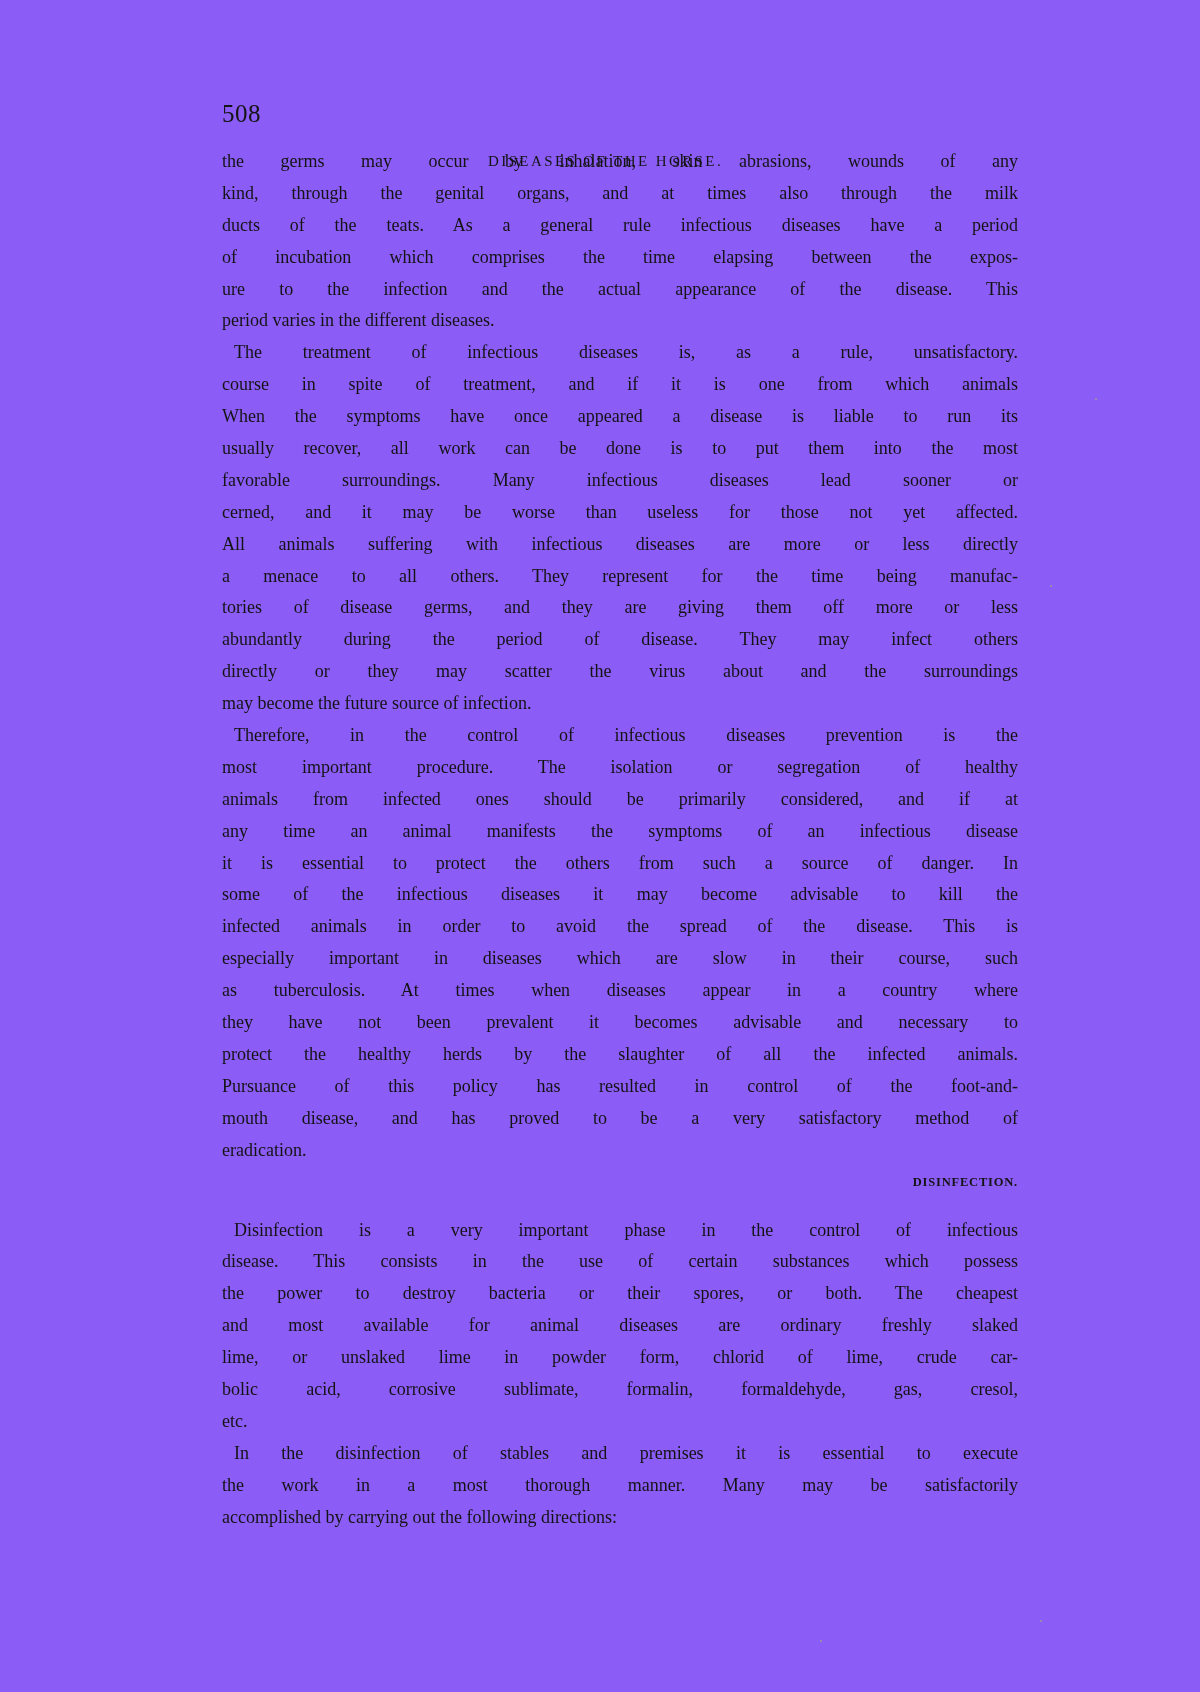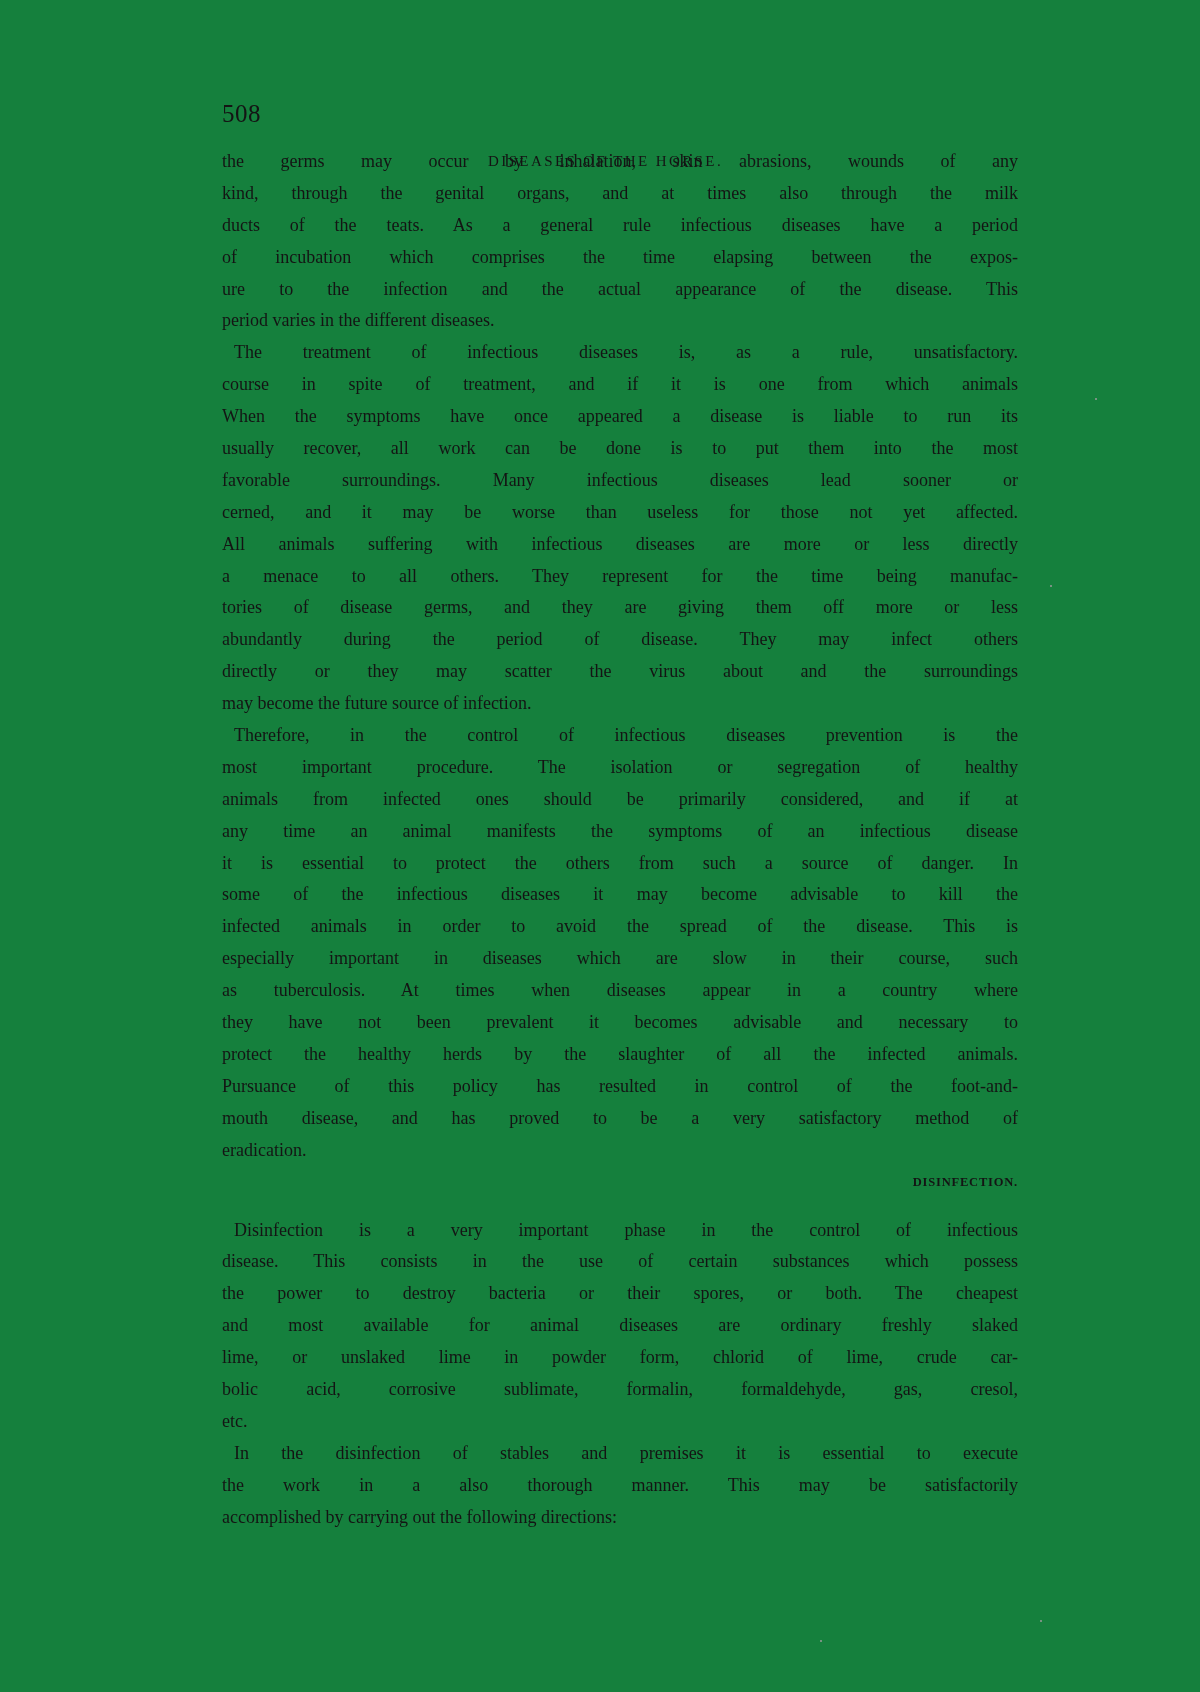--- a/index.html
+++ b/index.html
@@ -14,21 +14,21 @@
       overflow: hidden;
       font-family: "Liberation Serif", "DejaVu Serif", serif;
       color: #141414;
     }
     .page {
       position: absolute;
       left: 0;
       top: 0;
       width: 1200px;
       height: 1692px;
-      background: #15803d;
+      background: #8b5cf6;
     }
     .running-head {
       position: absolute;
       left: 222px;
       top: 100px;
       width: 800px;
       height: 30px;
     }
     .page-number {
       position: absolute;
@@ -145,21 +145,21 @@
       <span class="line">disease.  This consists in the use of certain substances which possess</span>
       <span class="line">the power to destroy bacteria or their spores, or both.  The cheapest</span>
       <span class="line">and most available for animal diseases are ordinary freshly slaked</span>
       <span class="line">lime, or unslaked lime in powder form, chlorid of lime, crude car-</span>
       <span class="line">bolic acid, corrosive sublimate, formalin, formaldehyde, gas, cresol,</span>
       <span class="line last">etc.</span>
     </div>
 
     <div>
       <span class="line indent">In the disinfection of stables and premises it is essential to execute</span>
-      <span class="line">the work in a also thorough manner.  This may be satisfactorily</span>
+      <span class="line">the work in a most thorough manner.  Many may be satisfactorily</span>
       <span class="line last">accomplished by carrying out the following directions:</span>
     </div>
 
   </div>
 
   <span class="speck" style="left:1095px; top:398px;"></span>
   <span class="speck" style="left:1050px; top:585px;"></span>
   <span class="speck" style="left:1040px; top:1620px;"></span>
   <span class="speck" style="left:820px; top:1640px;"></span>
 

